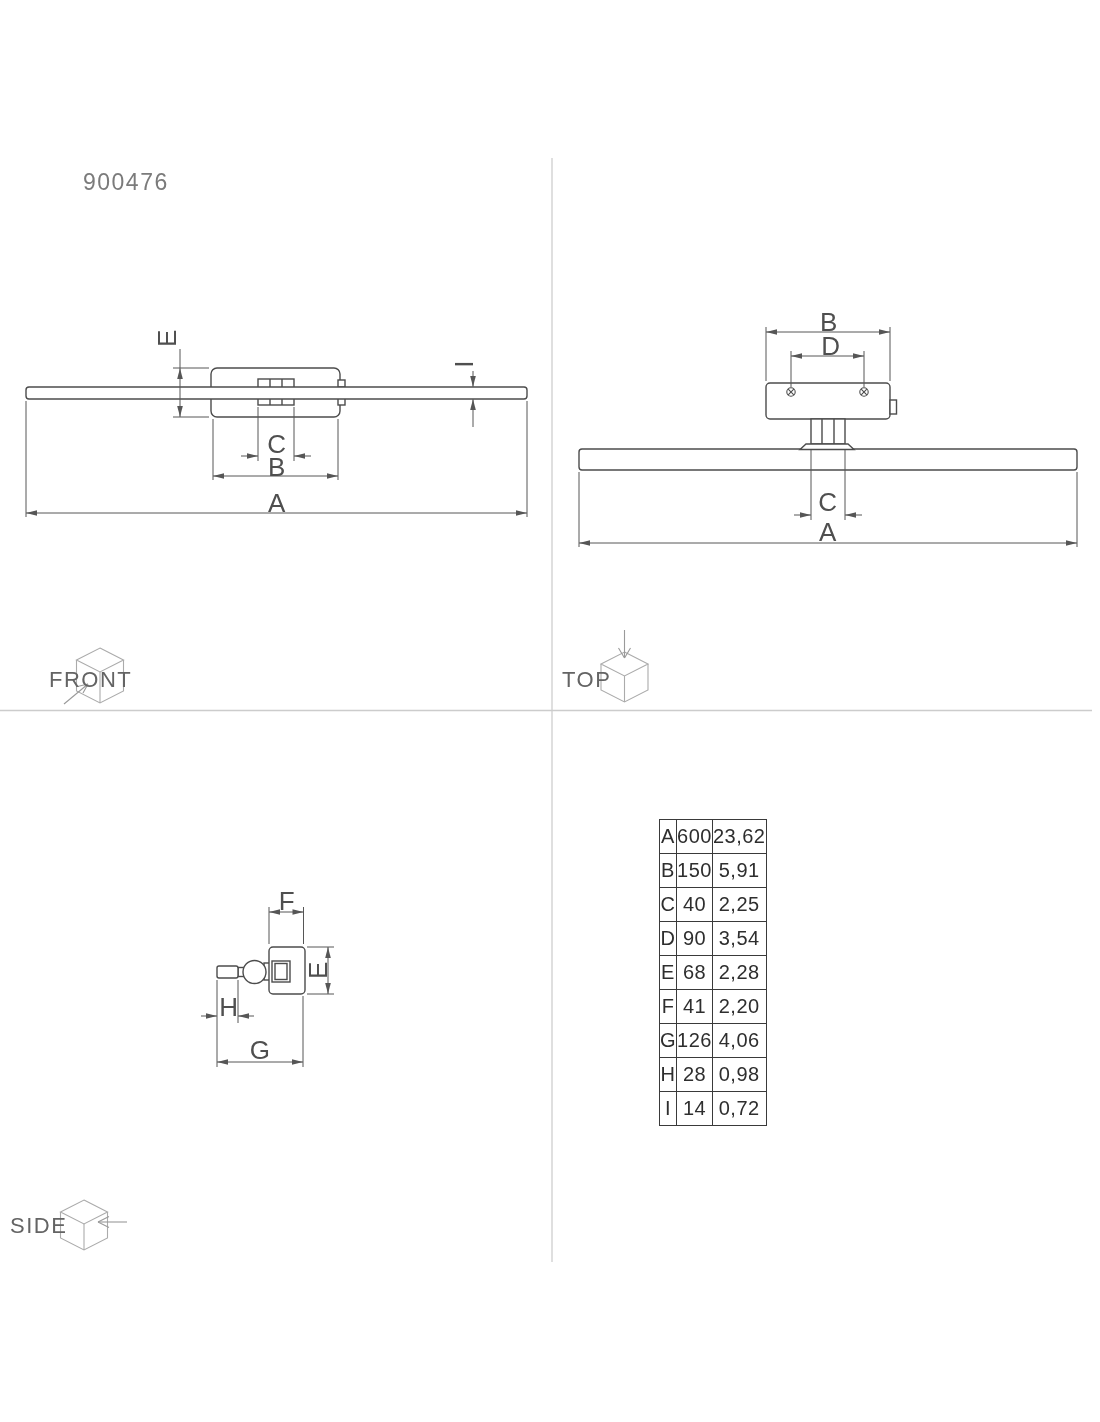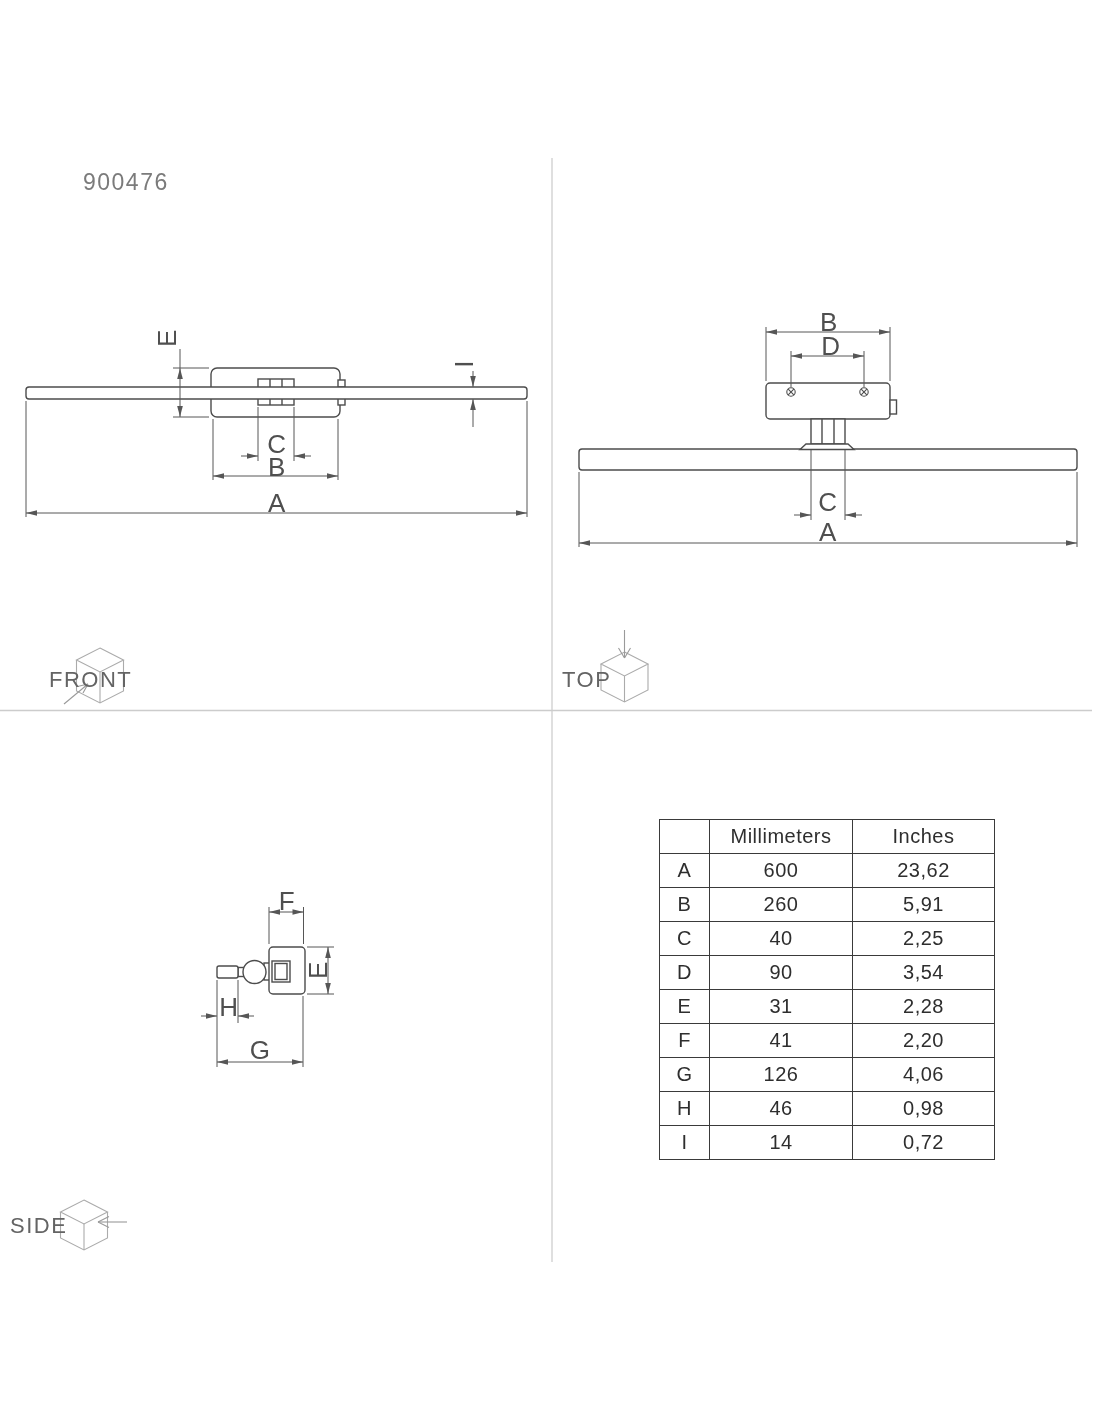--- a/index.html
+++ b/index.html
@@ -189,63 +189,58 @@
   <div class="dim-label" style="left:828px;top:502px;">C</div>
   <div class="dim-label" style="left:828px;top:532px;">A</div>
 
   <div class="dim-label" style="left:287px;top:901px;">F</div>
   <div class="dim-label rot" style="left:318px;top:970px;">E</div>
   <div class="dim-label" style="left:229px;top:1007px;">H</div>
   <div class="dim-label" style="left:260px;top:1050px;">G</div>
 
   <table class="dims">
     <tbody>
-        <tr>
-      <th class="c0"></th>
-      <th class="c1">Millimeters</th>
-      <th class="c2">Inches</th>
-    </tr>
     <tr>
       <td>A</td>
       <td>600</td>
       <td>23,62</td>
     </tr>
     <tr>
       <td>B</td>
-      <td>260</td>
+      <td>150</td>
       <td>5,91</td>
     </tr>
     <tr>
       <td>C</td>
       <td>40</td>
       <td>2,25</td>
     </tr>
     <tr>
       <td>D</td>
       <td>90</td>
       <td>3,54</td>
     </tr>
     <tr>
       <td>E</td>
-      <td>31</td>
+      <td>68</td>
       <td>2,28</td>
     </tr>
     <tr>
       <td>F</td>
       <td>41</td>
       <td>2,20</td>
     </tr>
     <tr>
       <td>G</td>
       <td>126</td>
       <td>4,06</td>
     </tr>
     <tr>
       <td>H</td>
-      <td>46</td>
+      <td>28</td>
       <td>0,98</td>
     </tr>
     <tr>
       <td>I</td>
       <td>14</td>
       <td>0,72</td>
     </tr>
   </tbody>
     </table>
 

